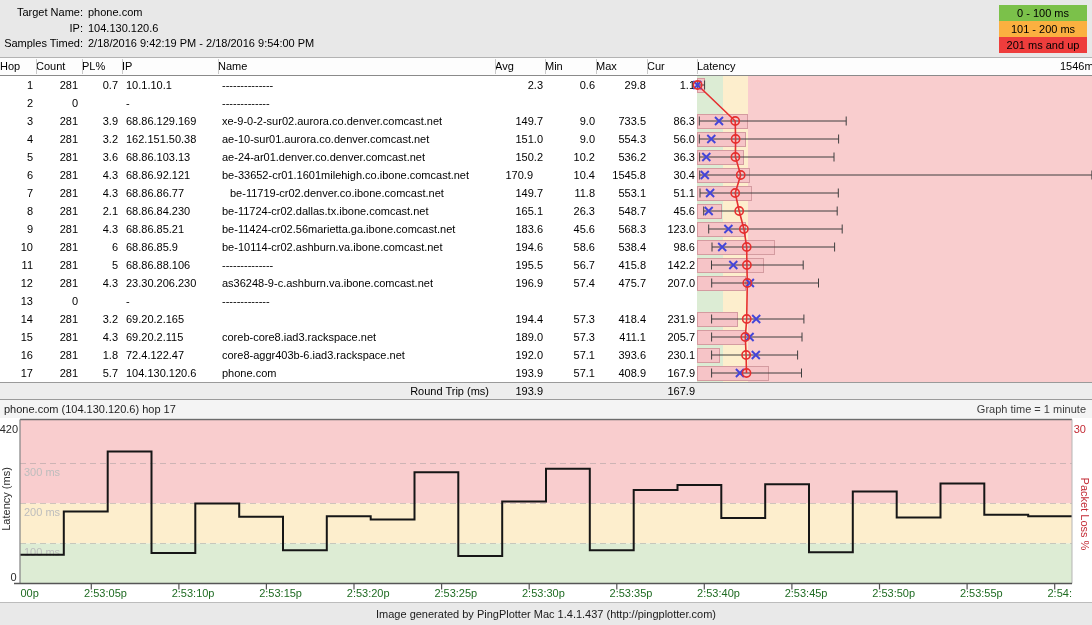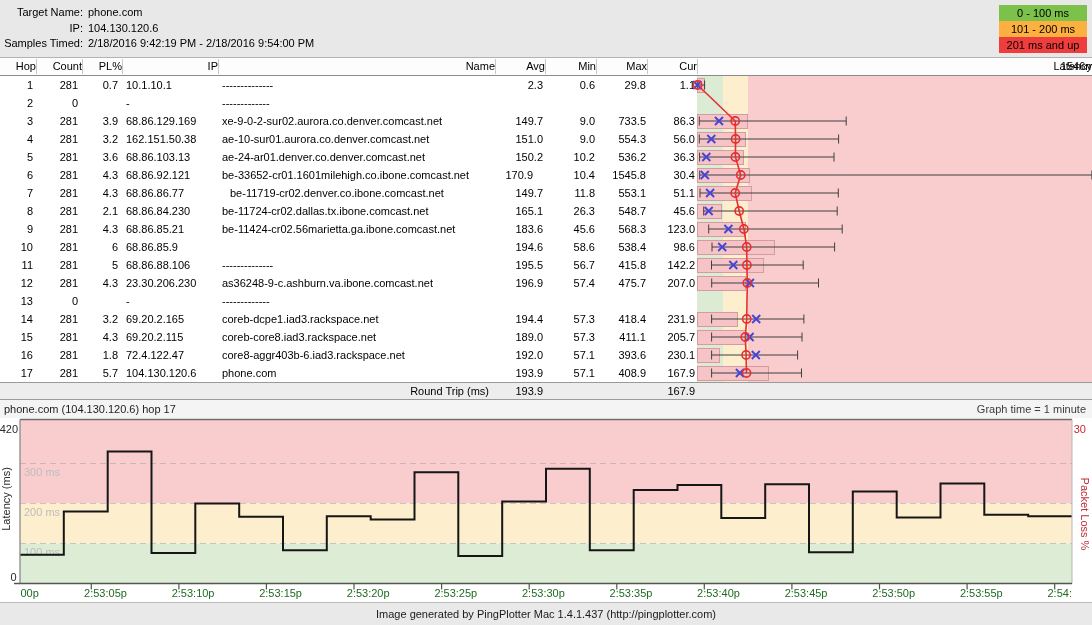--- a/index.html
+++ b/index.html
@@ -1,21 +1,21 @@
 <!DOCTYPE html>
 <html><head><meta charset="utf-8"><style>
 * { margin:0; padding:0; box-sizing:border-box; }
 body { width:1092px; height:625px; position:relative; overflow:hidden;
   font-family:"Liberation Sans",sans-serif; font-size:11px; color:#000; background:#fff; }
 .abs { position:absolute; }
 .c { position:absolute; height:18px; line-height:18px; white-space:nowrap; }
 .r { text-align:right; }
 .row { position:absolute; left:0; width:1092px; height:18px; }
 .bar { position:absolute; height:15px; background:#f6c4c7; border:1px solid #d49ba0; }
-.hd { position:absolute; top:58px; height:17px; line-height:17px; text-align:right; }
+.hd { position:absolute; top:58px; height:17px; line-height:17px; text-align:left; }
 .vsep { position:absolute; top:59px; height:15px; width:1px; background:#c9c9c9; }
 .gl { font:11px "Liberation Sans",sans-serif; fill:#bdbdbd; }
 .xl { font:11px "Liberation Sans",sans-serif; fill:#1f6b22; }
 .yl { font:11px "Liberation Sans",sans-serif; fill:#2b2b2b; }
 .pl { font:11px "Liberation Sans",sans-serif; fill:#c32b35; }
 </style></head><body>
 
 <div class="abs" style="left:0;top:0;width:1092px;height:58px;background:#e8e8e8;border-bottom:1px solid #b3b3b3"></div>
 <div class="abs r" style="left:0;top:4px;width:83px;height:16px;line-height:16px">Target Name:</div>
 <div class="abs" style="left:88px;top:4px;height:16px;line-height:16px">phone.com</div>
@@ -167,20 +167,21 @@
     <div class="c r" style="left:493px;width:50px">183.6</div>
     <div class="c r" style="left:545px;width:50px">45.6</div>
     <div class="c r" style="left:586px;width:60px">568.3</div>
     <div class="c r" style="left:645px;width:50px">123.0</div>
   </div>
 <div class="row" style="top:238px">
     <div class="c r" style="left:0;width:33px">10</div>
     <div class="c r" style="left:38px;width:40px">281</div>
     <div class="c r" style="left:58px;width:60px">6</div>
     <div class="c" style="left:126px;width:95px">68.86.85.9</div>
+    <div class="c" style="left:222px;width:275px">be-10114-cr02.ashburn.va.ibone.comcast.net</div>
     <div class="c r" style="left:493px;width:50px">194.6</div>
     <div class="c r" style="left:545px;width:50px">58.6</div>
     <div class="c r" style="left:586px;width:60px">538.4</div>
     <div class="c r" style="left:645px;width:50px">98.6</div>
   </div>
 <div class="row" style="top:256px">
     <div class="c r" style="left:0;width:33px">11</div>
     <div class="c r" style="left:38px;width:40px">281</div>
     <div class="c r" style="left:58px;width:60px">5</div>
     <div class="c" style="left:126px;width:95px">68.86.88.106</div>
@@ -210,21 +211,20 @@
     <div class="c r" style="left:493px;width:50px"></div>
     <div class="c r" style="left:545px;width:50px"></div>
     <div class="c r" style="left:586px;width:60px"></div>
     <div class="c r" style="left:645px;width:50px"></div>
   </div>
 <div class="row" style="top:310px">
     <div class="c r" style="left:0;width:33px">14</div>
     <div class="c r" style="left:38px;width:40px">281</div>
     <div class="c r" style="left:58px;width:60px">3.2</div>
     <div class="c" style="left:126px;width:95px">69.20.2.165</div>
-    <div class="c" style="left:222px;width:275px">coreb-dcpe1.iad3.rackspace.net</div>
     <div class="c r" style="left:493px;width:50px">194.4</div>
     <div class="c r" style="left:545px;width:50px">57.3</div>
     <div class="c r" style="left:586px;width:60px">418.4</div>
     <div class="c r" style="left:645px;width:50px">231.9</div>
   </div>
 <div class="row" style="top:328px">
     <div class="c r" style="left:0;width:33px">15</div>
     <div class="c r" style="left:38px;width:40px">281</div>
     <div class="c r" style="left:58px;width:60px">4.3</div>
     <div class="c" style="left:126px;width:95px">69.20.2.115</div>

